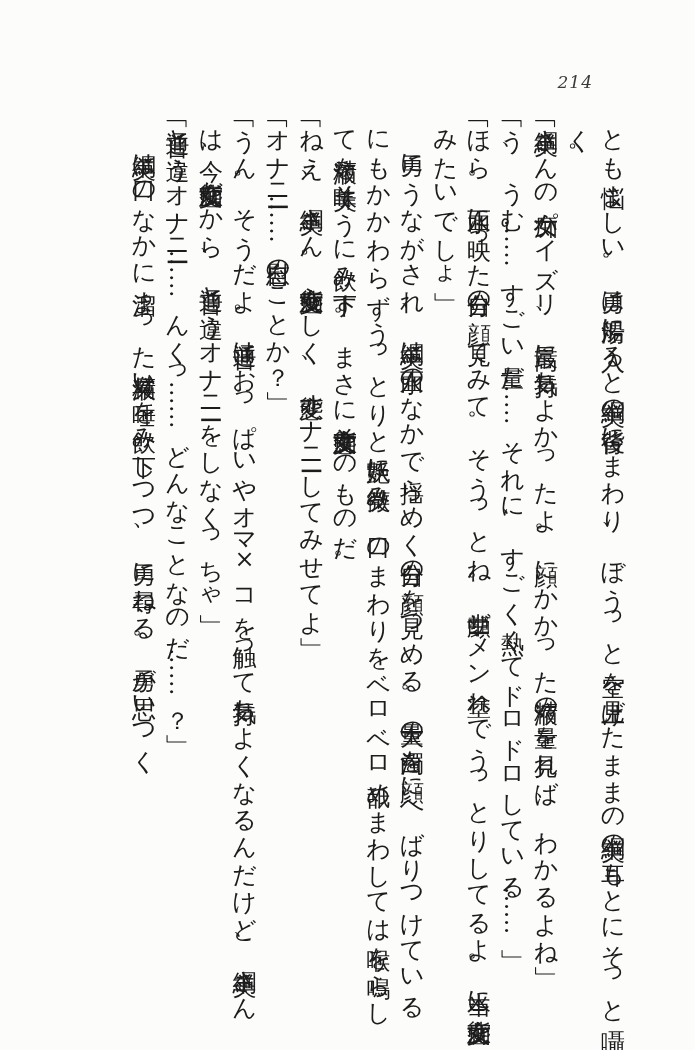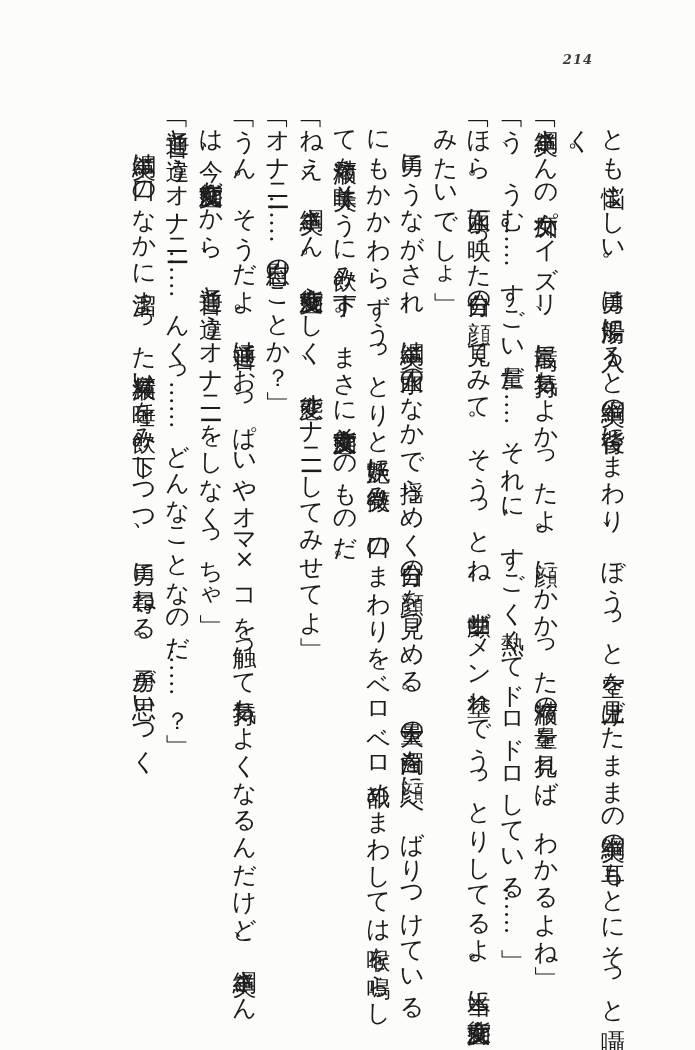--- a/index.html
+++ b/index.html
@@ -14,27 +14,26 @@
     overflow: hidden;
   }
   .page {
     position: relative;
     width: 695px;
     height: 1050px;
     background: #fcfcfb;
   }
   .page-number {
     position: absolute;
-    top: 52px;
+    top: 72px;
     right: 102px;
-    font-size: 13px;
+    font-size: 17px;
     font-style: italic;
     color: #3a3a3a;
     letter-spacing: 1px;
-    font-weight: bold;
   }
   .text-block {
     position: absolute;
     top: 113px;
     right: 66px;
     height: 915px;
     writing-mode: vertical-rl;
     text-orientation: mixed;
     font-size: 24px;
     line-height: 33.5px;

